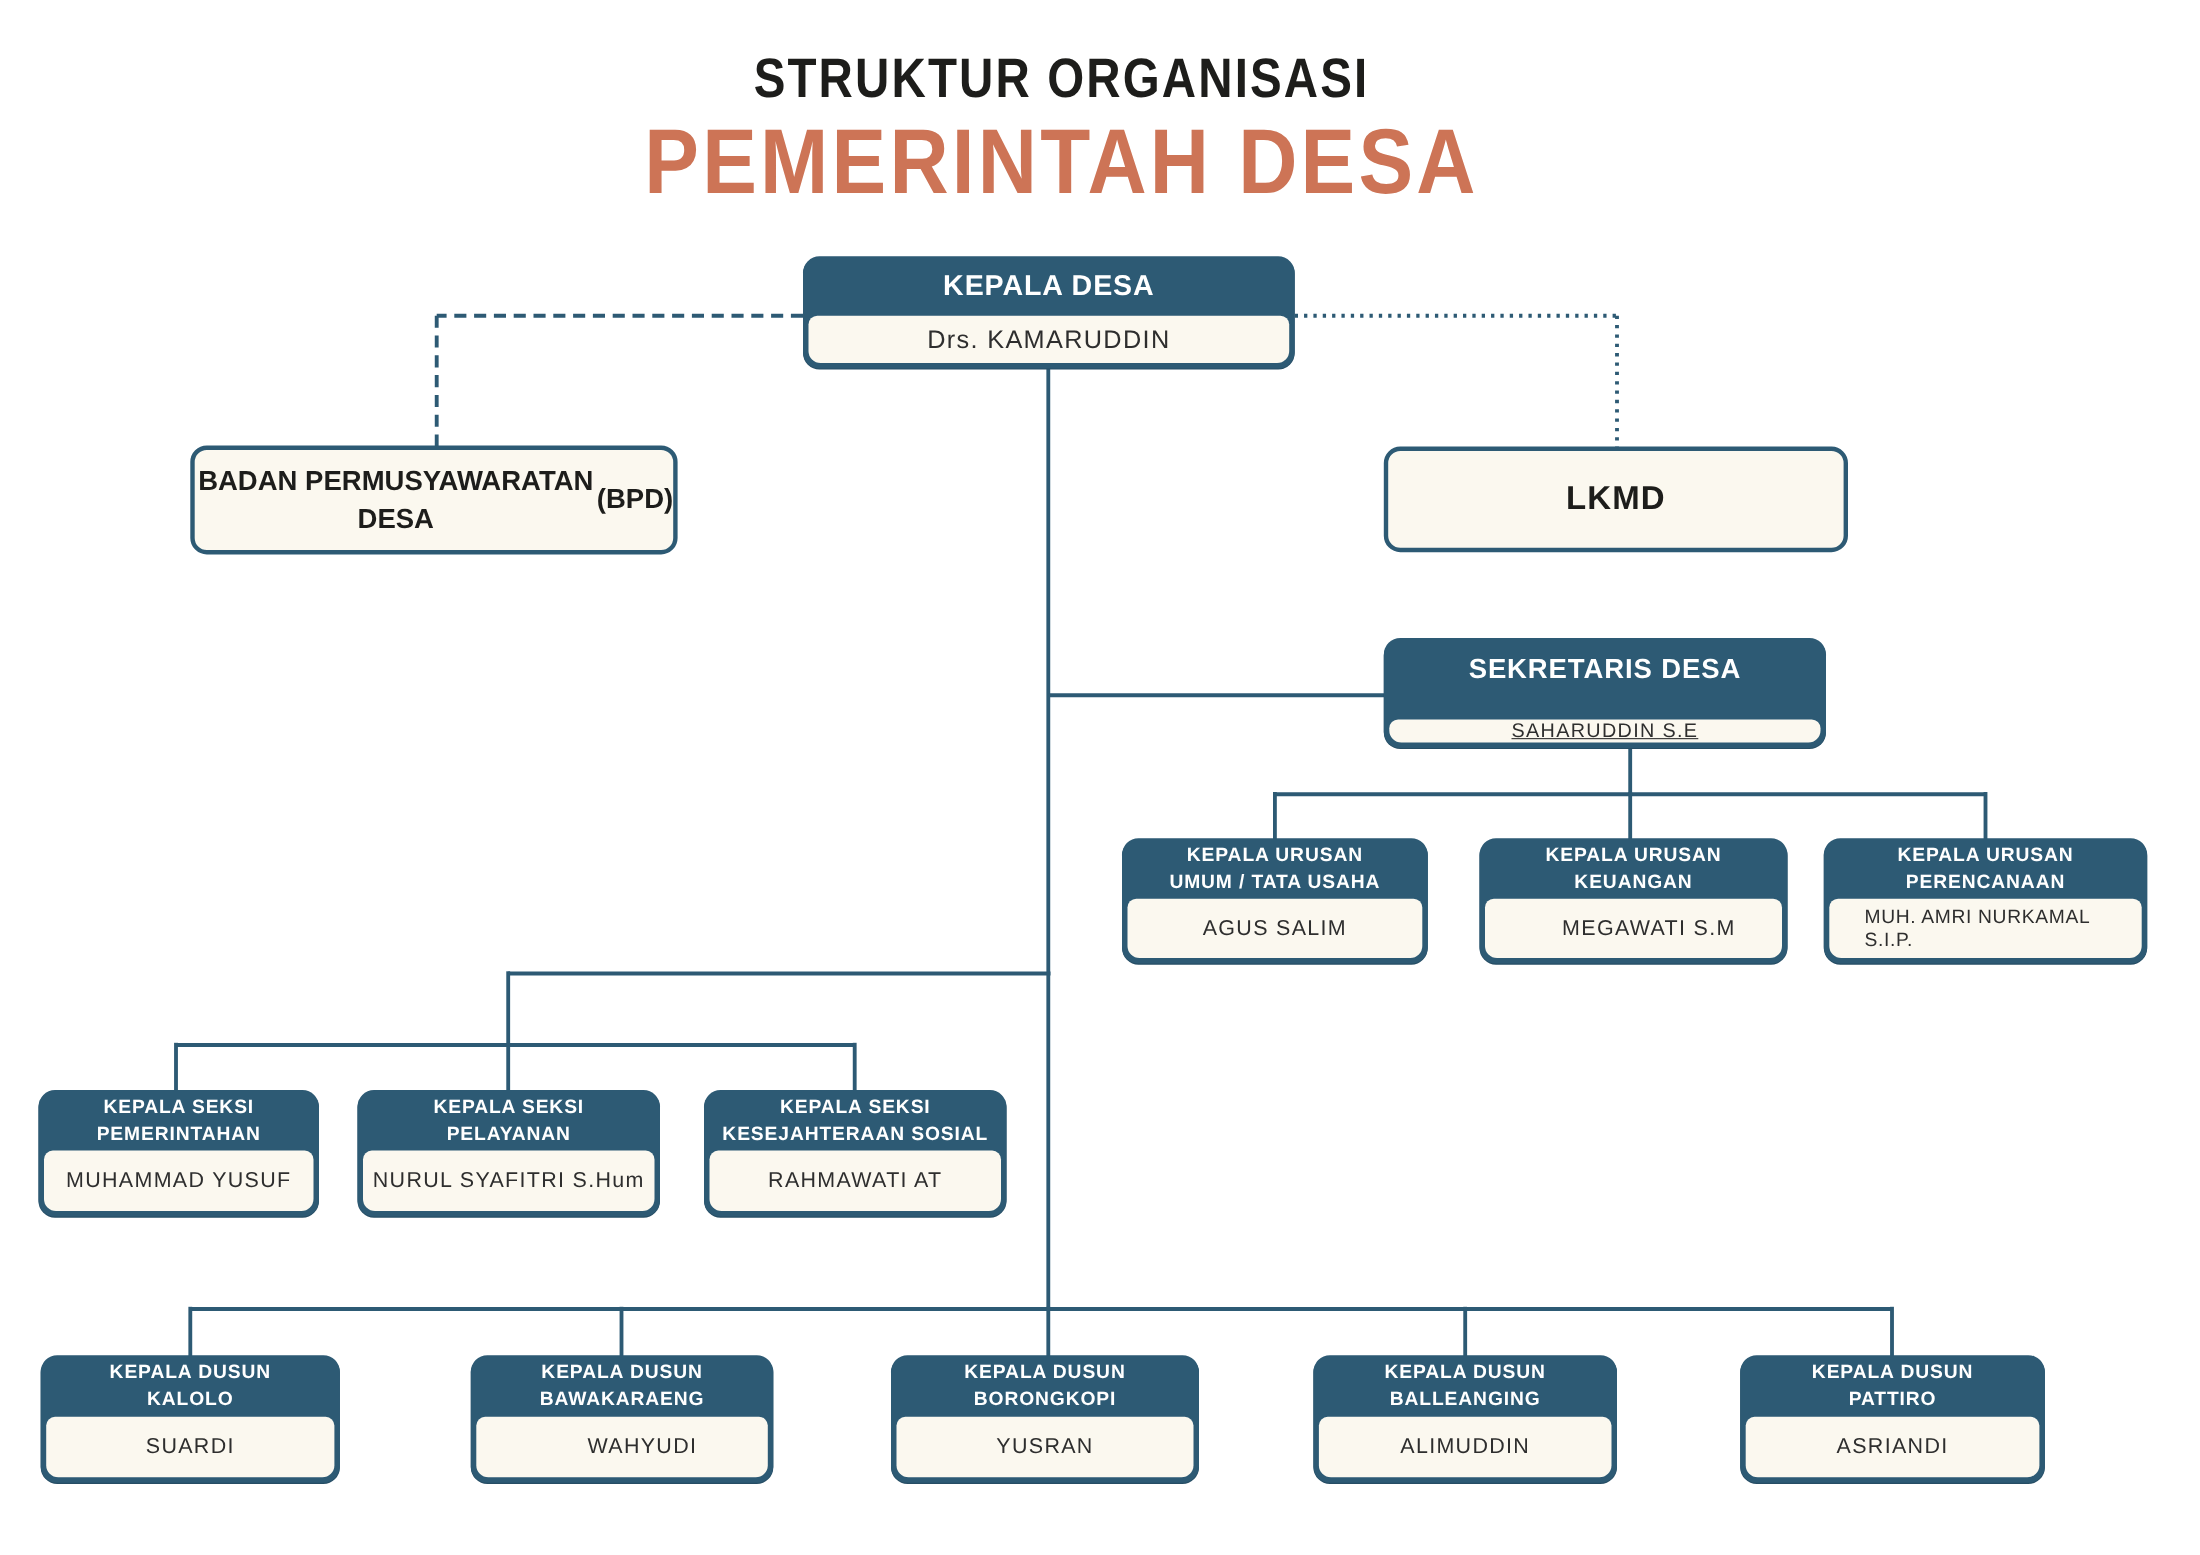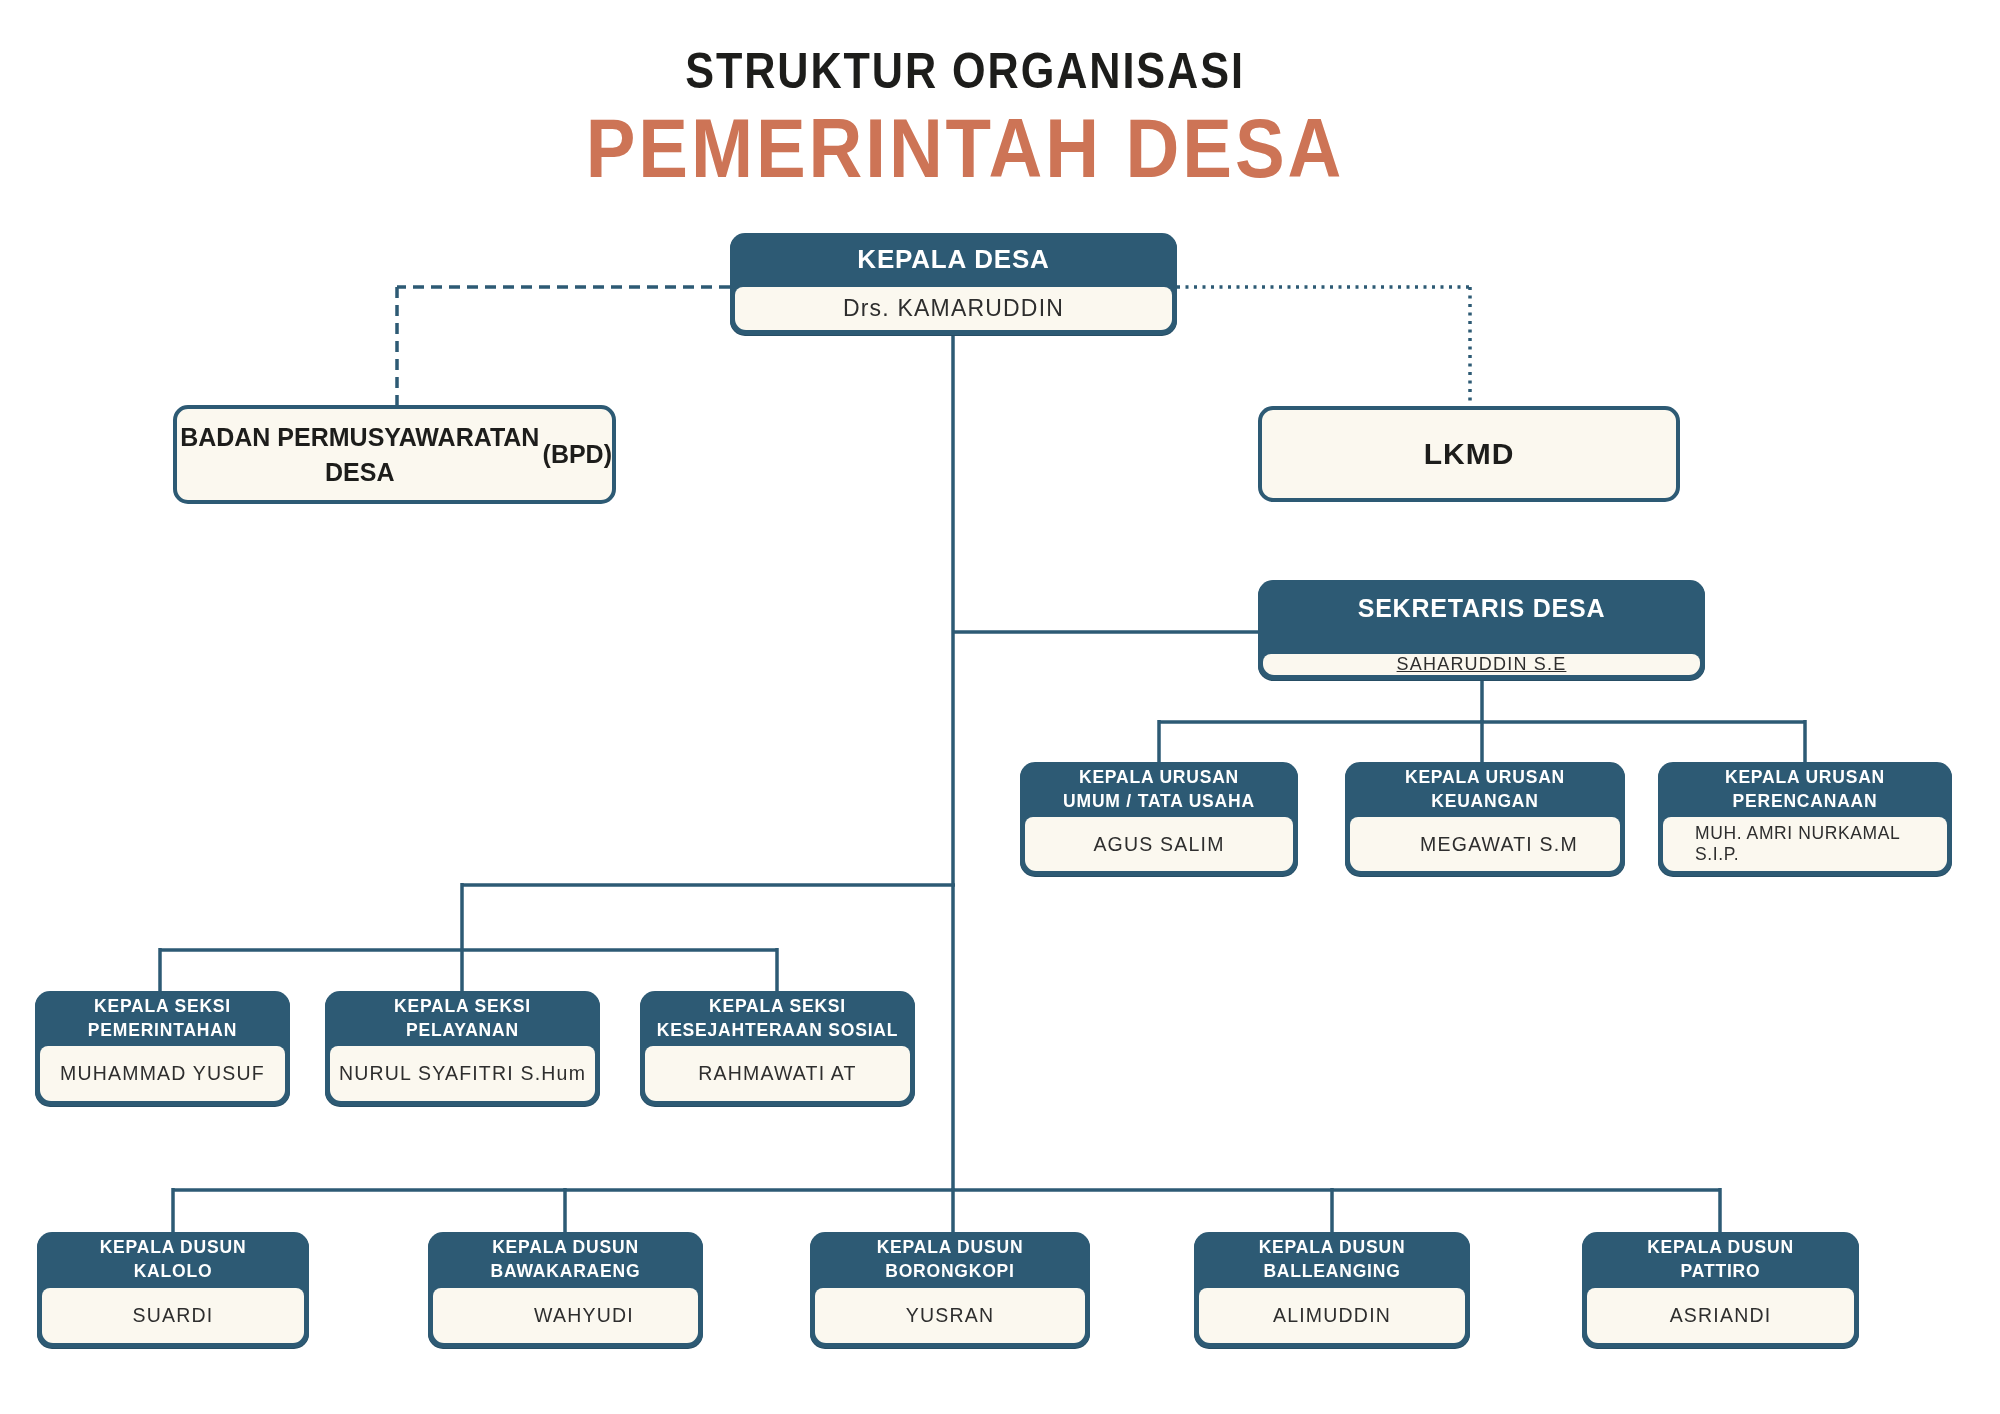--- a/index.html
+++ b/index.html
@@ -121,21 +121,21 @@
 
   <div class="pbox" style="left:173px;top:405px;width:443px;height:99px;font-size:25px;">
     <span>BADAN PERMUSYAWARATAN DESA</span>
     <span>(BPD)</span>
   </div>
 
   <div class="pbox" style="left:1258px;top:406px;width:422px;height:96px;font-size:30px;letter-spacing:1px;">
     <span>LKMD</span>
   </div>
 
-  <div class="hbox" style="left:1258px;top:580px;width:447px;height:100px;padding-left:32px;">
+  <div class="hbox" style="left:1258px;top:580px;width:402px;height:100px;padding-left:32px;">
     <div class="hbox-header" style="height:57px;font-size:25px;">
       <span>SEKRETARIS DESA</span>
     </div>
     <div class="hbox-body" style="top:74px;font-size:18px;text-decoration:underline;">SAHARUDDIN S.E</div>
   </div>
 
   <div class="hbox" style="left:1020px;top:762px;width:278px;height:114px;">
     <div class="hbox-header fs-sm-role" style="height:55px;">
       <span>KEPALA URUSAN</span>
       <span>UMUM / TATA USAHA</span>

